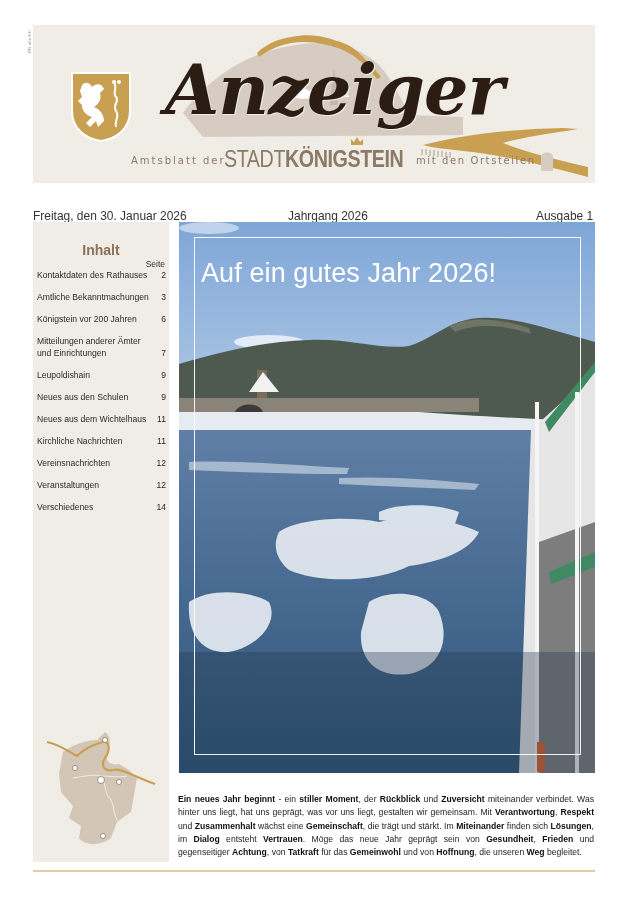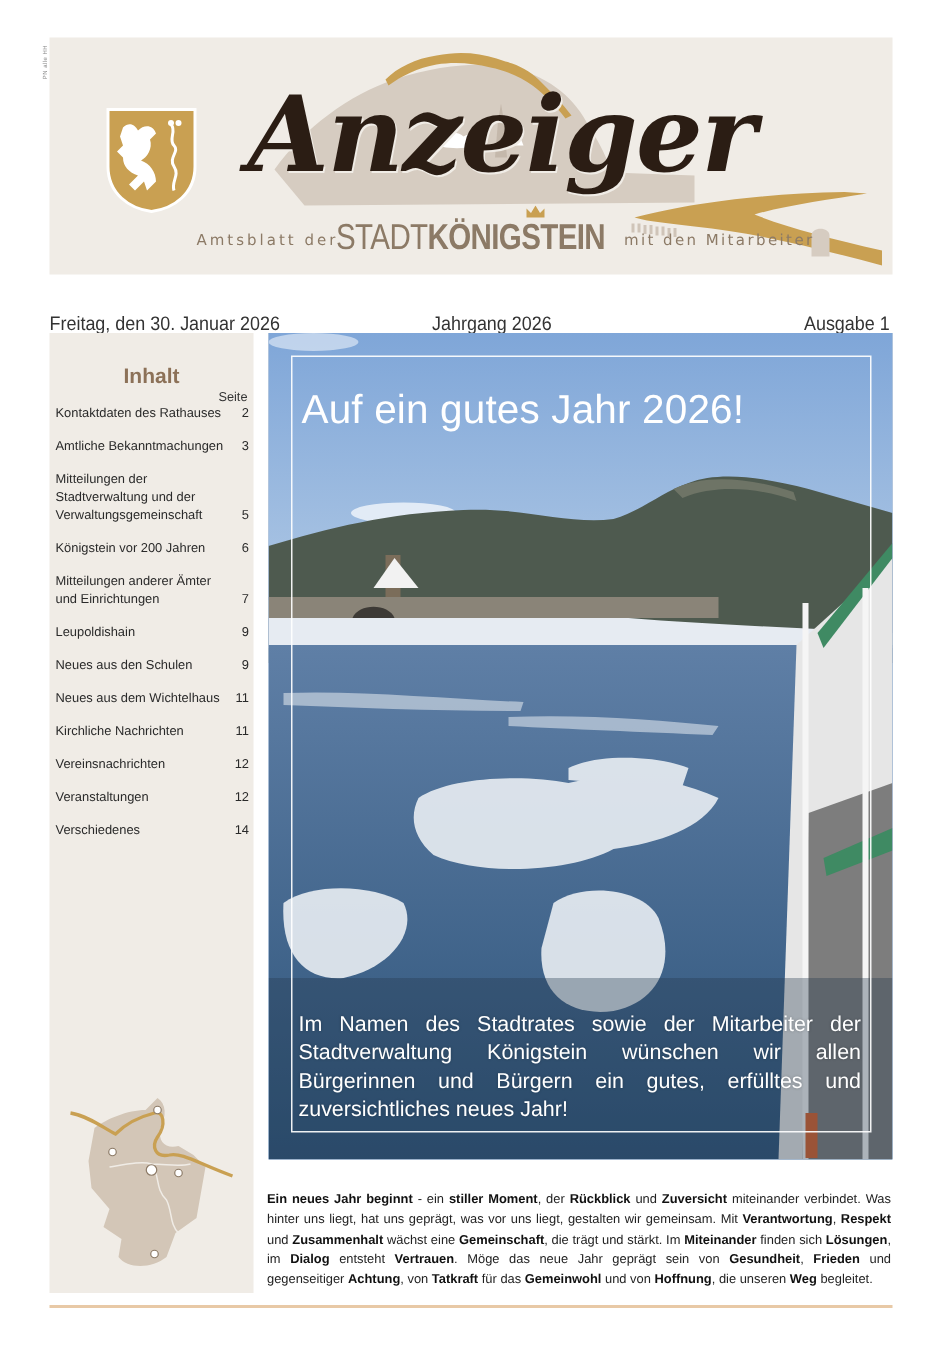--- a/index.html
+++ b/index.html
@@ -91,38 +91,37 @@
 
   <div class="title-anzeiger">Anzeiger</div>
 
   <svg class="crown" viewBox="0 0 14 9">
     <path d="M1 8 L1 2 L4 5 L7 0 L10 5 L13 2 L13 8 Z" fill="#c9a052"></path>
   </svg>
 
   <div class="sub-line">
     <span class="sub-left">Amtsblatt der</span>
     <span class="sub-stadt"><span>STADT</span><b>KÖNIGSTEIN</b></span>
-    <span class="sub-right">mit den Mitarbeiter</span>
+    <span class="sub-right">mit den Ortsteilen</span>
     <span class="sub-sub">Pfaffendorf und Leupoldishain</span>
   </div>
 </div>
 
 <div class="infobar">
   <span class="info-left">Freitag, den 30. Januar 2026</span>
   <span class="info-center">Jahrgang 2026</span>
   <span class="info-right">Ausgabe 1</span>
 </div>
 
 <div class="sidebar">
   <div class="toc-title">Inhalt</div>
   <div class="toc-seite">Seite</div>
   <div class="toc-list">
     <div class="toc-item"><span>Kontaktdaten des Rathauses</span><span class="pg">2</span></div>
     <div class="toc-item"><span>Amtliche Bekanntmachungen</span><span class="pg">3</span></div>
-    <div class="toc-item"><span>Mitteilungen der Stadtverwaltung und der Verwaltungsgemeinschaft</span><span class="pg">5</span></div>
     <div class="toc-item"><span>Königstein vor 200 Jahren</span><span class="pg">6</span></div>
     <div class="toc-item"><span>Mitteilungen anderer Ämter und Einrichtungen</span><span class="pg">7</span></div>
     <div class="toc-item"><span>Leupoldishain</span><span class="pg">9</span></div>
     <div class="toc-item"><span>Neues aus den Schulen</span><span class="pg">9</span></div>
     <div class="toc-item"><span>Neues aus dem Wichtelhaus</span><span class="pg">11</span></div>
     <div class="toc-item"><span>Kirchliche Nachrichten</span><span class="pg">11</span></div>
     <div class="toc-item"><span>Vereinsnachrichten</span><span class="pg">12</span></div>
     <div class="toc-item"><span>Veranstaltungen</span><span class="pg">12</span></div>
     <div class="toc-item"><span>Verschiedenes</span><span class="pg">14</span></div>
   </div>
@@ -179,20 +178,19 @@
     <path d="M360 320 L416 300 L416 551 L356 551 Z" fill="#7d7d7d"></path>
     <path d="M366 200 L416 140 L416 150 L370 210 Z" fill="#3f8a63"></path>
     <path d="M370 350 L416 330 L416 345 L372 362 Z" fill="#3f8a63"></path>
     <rect x="356" y="180" width="4" height="371" fill="#f5f5f5"></rect>
     <rect x="396" y="170" width="4" height="381" fill="#f5f5f5"></rect>
     <rect x="358" y="520" width="8" height="30" fill="#d9622b"></rect>
     <rect x="0" y="430" width="416" height="121" fill="#24384e" opacity="0.35"></rect>
   </svg>
   <div class="photo-frame"></div>
   <div class="photo-headline">Auf ein gutes Jahr 2026!</div>
-  <div class="photo-caption">Im Namen des Stadtrates sowie der Mitarbeiter der Stadtverwaltung Königstein wünschen wir allen Bürgerinnen und Bürgern ein gutes, erfülltes und zuversichtliches neues Jahr!</div>
 </div>
 
 <div class="article">
   <b>Ein neues Jahr beginnt</b><span> - ein </span><b>stiller Moment</b><span>, der </span><b>Rückblick</b><span> und </span><b>Zuversicht</b><span> miteinander verbindet. Was hinter uns liegt, hat uns geprägt, was vor uns liegt, gestalten wir gemeinsam. Mit </span><b>Verantwortung</b><span>, </span><b>Res­pekt</b><span> und </span><b>Zusammenhalt</b><span> wächst eine </span><b>Gemeinschaft</b><span>, die trägt und stärkt. Im </span><b>Miteinander</b><span> finden sich </span><b>Lösungen</b><span>, im </span><b>Dialog</b><span> entsteht </span><b>Vertrauen</b><span>. Möge das neue Jahr geprägt sein von </span><b>Gesundheit</b><span>, </span><b>Frieden</b><span> und gegenseitiger </span><b>Achtung</b><span>, von </span><b>Tatkraft</b><span> für das </span><b>Gemeinwohl</b><span> und von </span><b>Hoffnung</b><span>, die unseren </span><b>Weg</b><span> begleitet.</span>
 </div>
 
 <div class="footer-rule"></div>
 
 </body></html>

